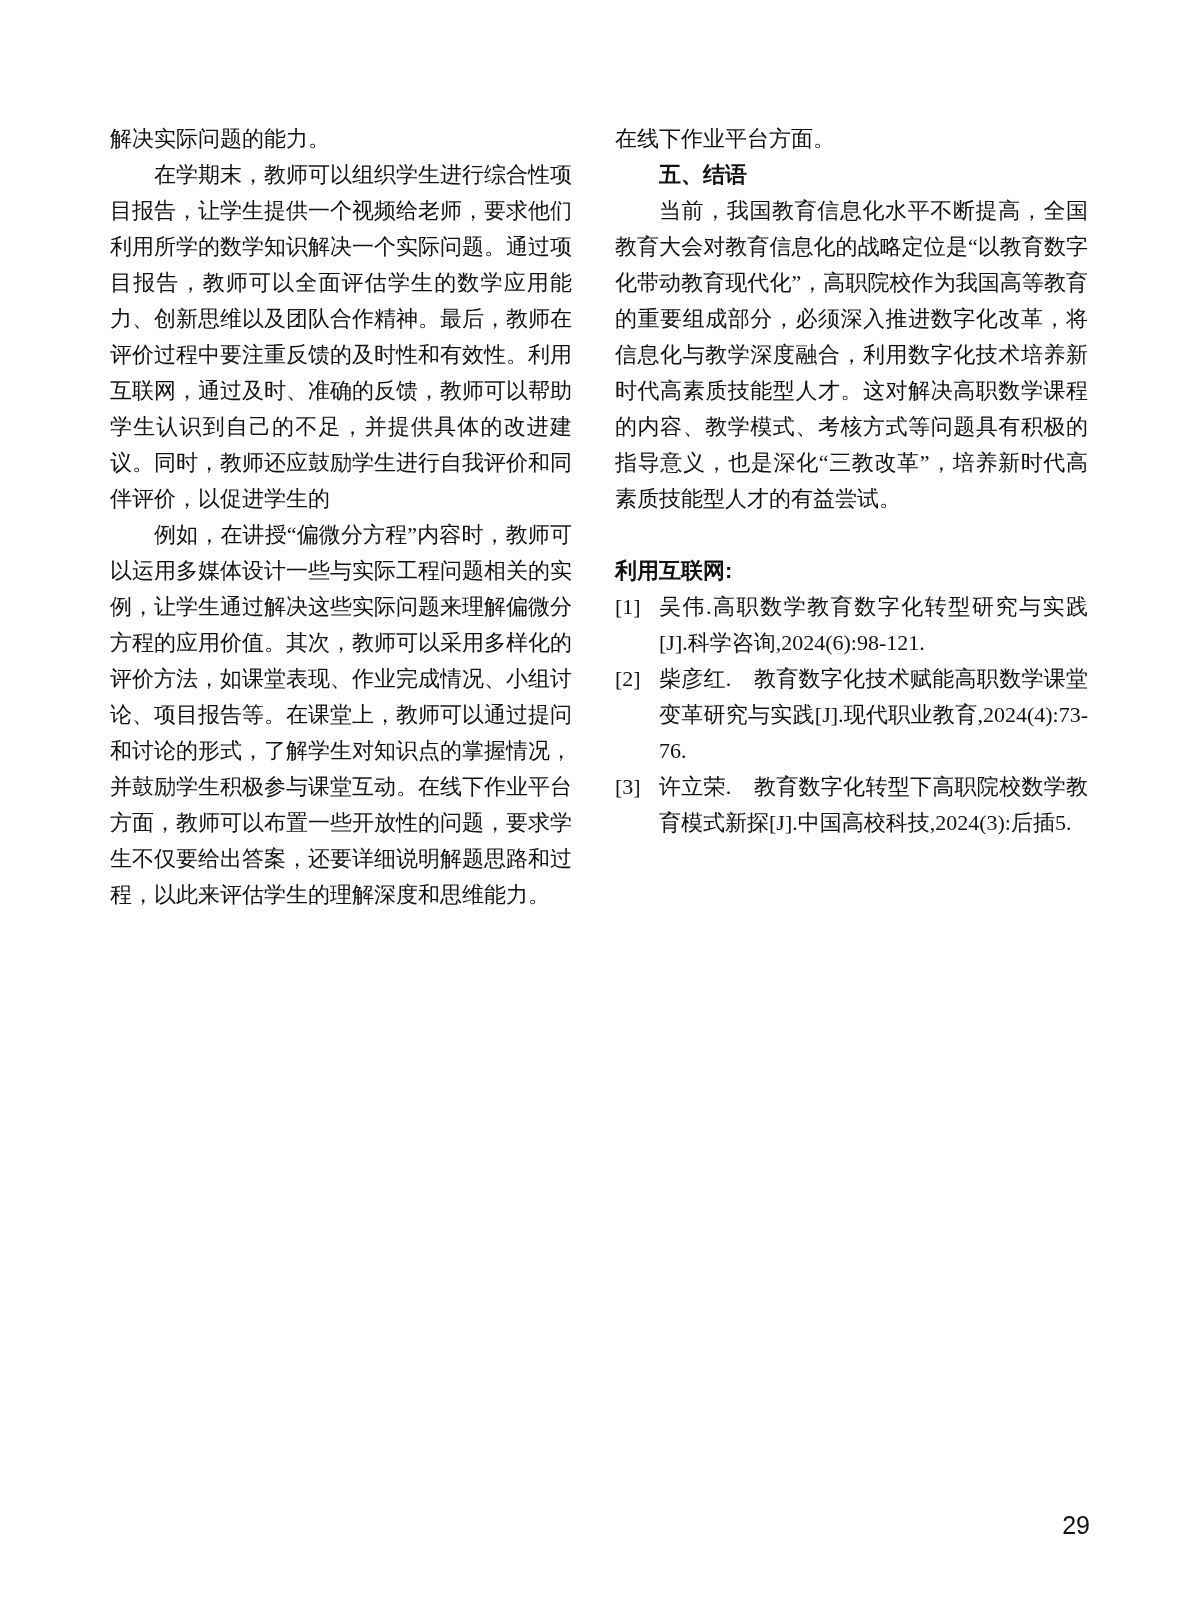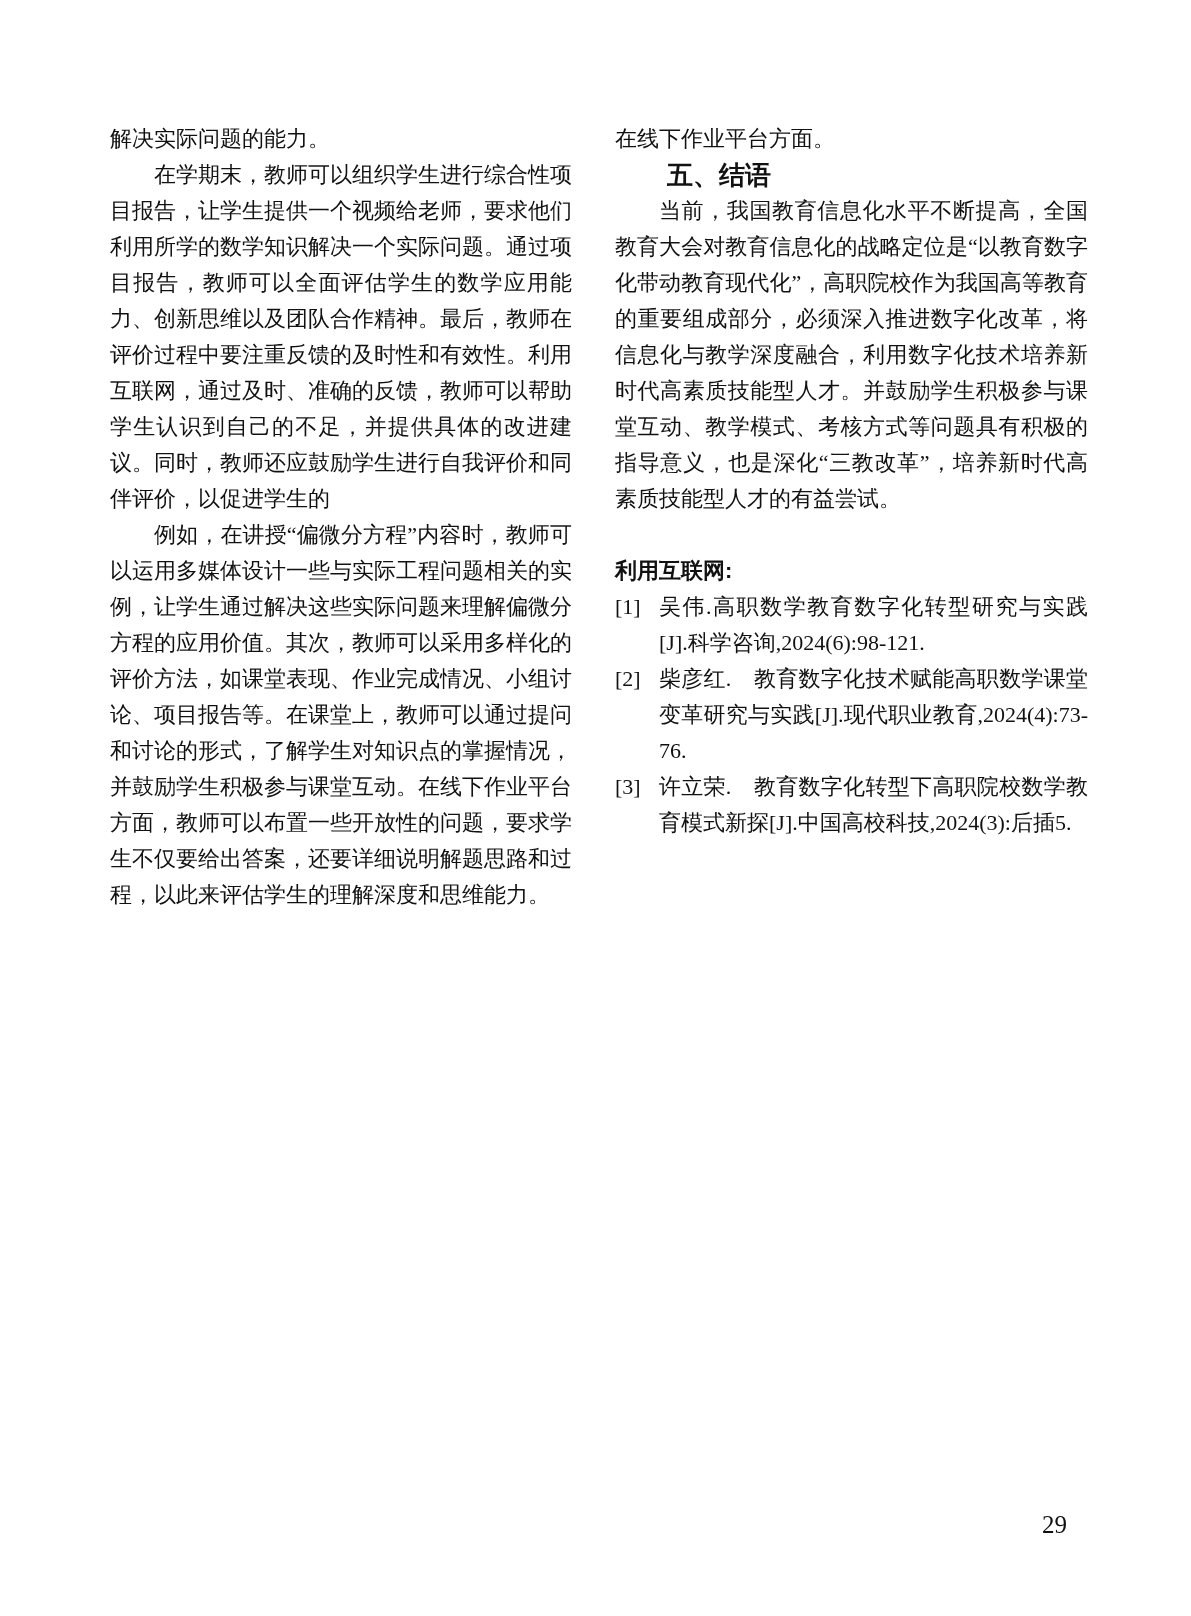--- a/index.html
+++ b/index.html
@@ -21,21 +21,21 @@
     text-align: justify;
     text-justify: inter-character;
     font-kerning: none;
   }
   .col-left  { left: 110px; width: 462px; }
   .col-right { left: 615px; width: 473px; }
   .col p { margin: 0; }
   .indent { text-indent: 2em; }
   .section-heading {
     margin: 0;
-    font-size: 26px;
+    font-size: 22px;
     line-height: 36px;
     font-weight: bold;
     font-family: "Liberation Sans", "DejaVu Sans", sans-serif;
     text-indent: 2em;
   }
   .refs-heading {
     margin: 0;
     font-size: 22px;
     line-height: 36px;
     font-weight: bold;
@@ -54,41 +54,41 @@
     position: absolute;
     left: 0;
     top: 0;
     width: 40px;
   }
   .page-number {
     position: absolute;
     left: 1042px;
     top: 1510px;
     width: 48px;
-    text-align: left;
+    text-align: right;
     font-size: 25px;
     line-height: 30px;
-    font-family: Liberation Serif, serif;
+    font-family: Liberation Sans, sans-serif;
   }
 </style>
 </head>
 <body>
 
 <div class="page">
 
   <div class="col col-left">
     <p>解决实际问题的能力。</p>
     <p class="indent">在学期末，教师可以组织学生进行综合性项目报告，让学生提供一个视频给老师，要求他们利用所学的数学知识解决一个实际问题。通过项目报告，教师可以全面评估学生的数学应用能力、创新思维以及团队合作精神。最后，教师在评价过程中要注重反馈的及时性和有效性。利用互联网，通过及时、准确的反馈，教师可以帮助学生认识到自己的不足，并提供具体的改进建议。同时，教师还应鼓励学生进行自我评价和同伴评价，以促进学生的</p>
     <p class="indent">例如，在讲授“偏微分方程”内容时，教师可以运用多媒体设计一些与实际工程问题相关的实例，让学生通过解决这些实际问题来理解偏微分方程的应用价值。其次，教师可以采用多样化的评价方法，如课堂表现、作业完成情况、小组讨论、项目报告等。在课堂上，教师可以通过提问和讨论的形式，了解学生对知识点的掌握情况，并鼓励学生积极参与课堂互动。在线下作业平台方面，教师可以布置一些开放性的问题，要求学生不仅要给出答案，还要详细说明解题思路和过程，以此来评估学生的理解深度和思维能力。</p>
   </div>
 
   <div class="col col-right">
     <p>在线下作业平台方面。</p>
     <p class="section-heading">五、结语</p>
-    <p class="indent">当前，我国教育信息化水平不断提高，全国教育大会对教育信息化的战略定位是“以教育数字化带动教育现代化”，高职院校作为我国高等教育的重要组成部分，必须深入推进数字化改革，将信息化与教学深度融合，利用数字化技术培养新时代高素质技能型人才。并鼓励学生积极参与课堂互动、教学模式、考核方式等问题具有积极的指导意义，也是深化“三教改革”，培养新时代高素质技能型人才的有益尝试。</p>
+    <p class="indent">当前，我国教育信息化水平不断提高，全国教育大会对教育信息化的战略定位是“以教育数字化带动教育现代化”，高职院校作为我国高等教育的重要组成部分，必须深入推进数字化改革，将信息化与教学深度融合，利用数字化技术培养新时代高素质技能型人才。这对解决高职数学课程的内容、教学模式、考核方式等问题具有积极的指导意义，也是深化“三教改革”，培养新时代高素质技能型人才的有益尝试。</p>
 
     <div class="spacer-line"></div>
 
     <p class="refs-heading">利用互联网:</p>
 
     <ul class="ref-list">
       <li class="ref-item">
         <span class="ref-marker">[1]</span>
         <span>吴伟.高职数学教育数字化转型研究与实践[J].科学咨询,2024(6):98-121.</span>
       </li>

